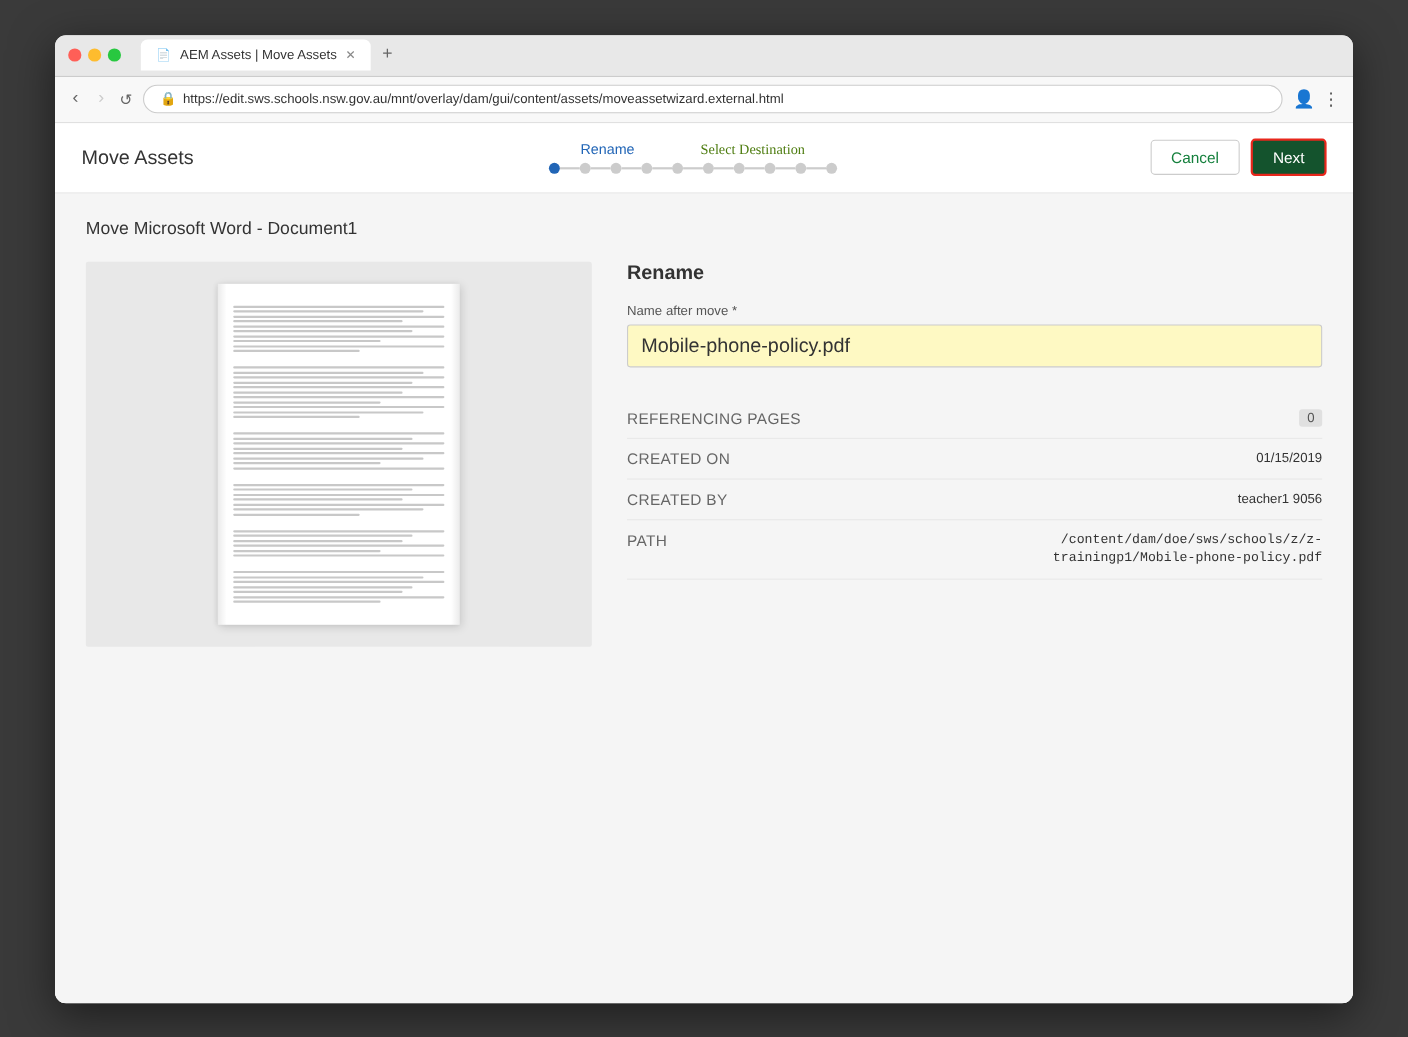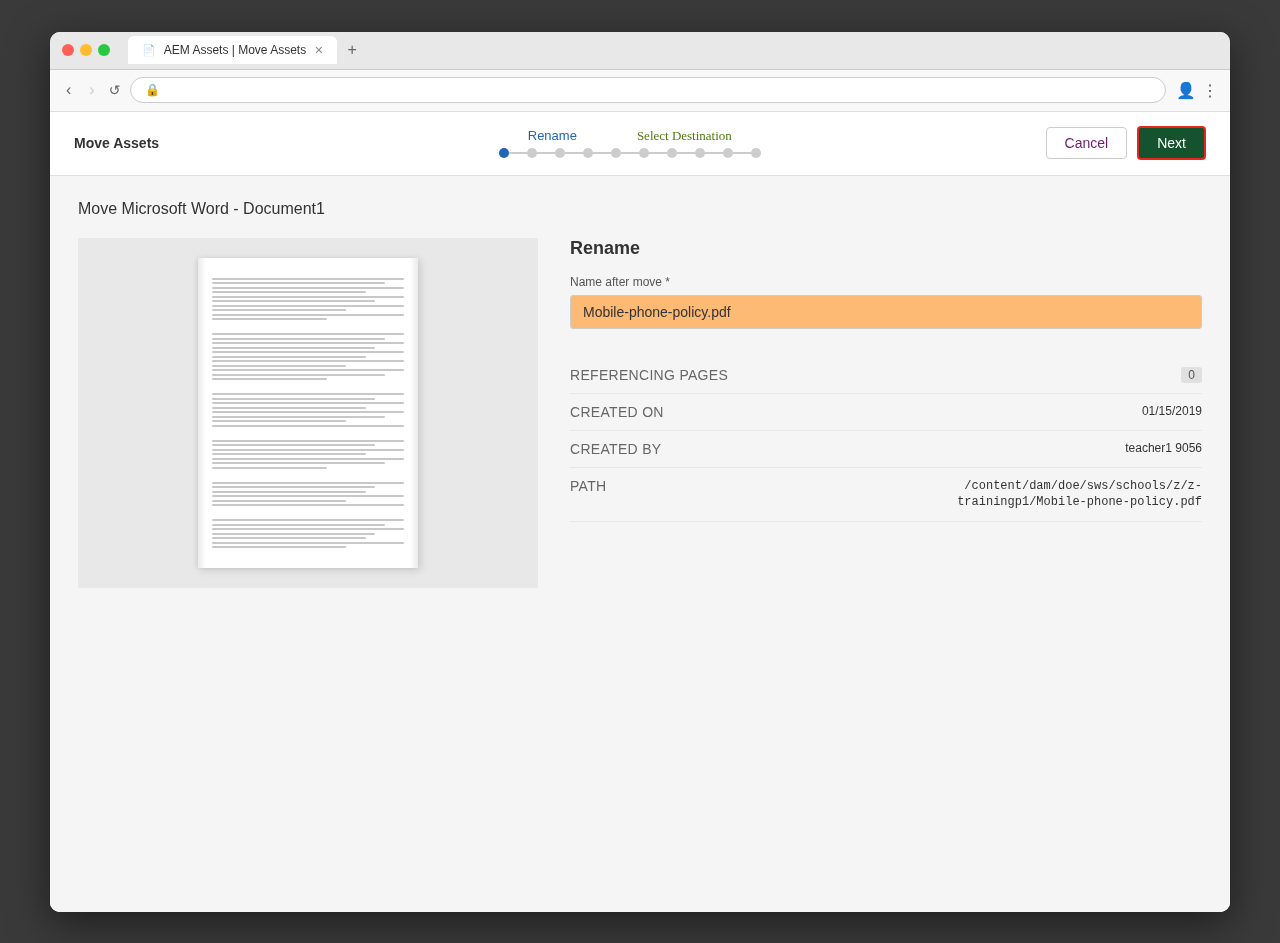--- a/index.html
+++ b/index.html
@@ -132,22 +132,22 @@
     
     .app-header {
       display: flex;
       align-items: center;
       padding: 0 24px;
       height: 64px;
       border-bottom: 1px solid #e0e0e0;
       flex-shrink: 0;
     }
     .app-title {
-      font-size: 14px;
-      font-weight: 700;
+      font-size: 18px;
+      font-weight: 400;
       color: #333;
       min-width: 140px;
     }
     .wizard-steps {
       flex: 1;
       display: flex;
       justify-content: center;
       align-items: center;
       flex-direction: column;
       gap: 4px;
@@ -188,21 +188,21 @@
       display: flex;
       gap: 10px;
       align-items: center;
     }
     .btn-cancel {
       background: #fff;
       border: 1px solid #ccc;
       border-radius: 4px;
       padding: 7px 18px;
       font-size: 14px;
-      color: #701a75;
+      color: #15803d;
       cursor: pointer;
     }
     .btn-next {
       background: #14532d;
       border: 2px solid #e8271c;
       border-radius: 4px;
       padding: 7px 18px;
       font-size: 14px;
       color: #fff;
       cursor: pointer;
@@ -285,23 +285,23 @@
     .field-label {
       font-size: 12px;
       color: #555;
       margin-bottom: 6px;
     }
     .field-input {
       width: 100%;
       border: 1px solid #ccc;
       border-radius: 3px;
       padding: 8px 12px;
-      font-size: 14px;
-      color: #333;
-      background: #fdba74;
+      font-size: 18px;
+      color: #333;
+      background: #fef9c3;
       margin-bottom: 28px;
     }
     .info-section-title {
       font-size: 18px;
       font-weight: 600;
       color: #333;
       margin-bottom: 16px;
     }
     .info-table {
       width: 100%;
@@ -360,20 +360,21 @@
       <span class="new-tab-btn">+</span>
     </div>
   </div>
 
   <div class="address-bar">
     <span class="nav-btn">‹</span>
     <span class="nav-btn disabled">›</span>
     <span class="refresh-btn">↺</span>
     <div class="url-bar">
       <span class="lock-icon">🔒</span>
+      <span class="url-text">https://edit.sws.schools.nsw.gov.au/mnt/overlay/dam/gui/content/assets/moveassetwizard.external.html</span>
     </div>
     <div class="browser-actions">
       <span>👤</span>
       <span>⋮</span>
     </div>
   </div>
 
   <div class="app-content">
 
     <div class="app-header">

